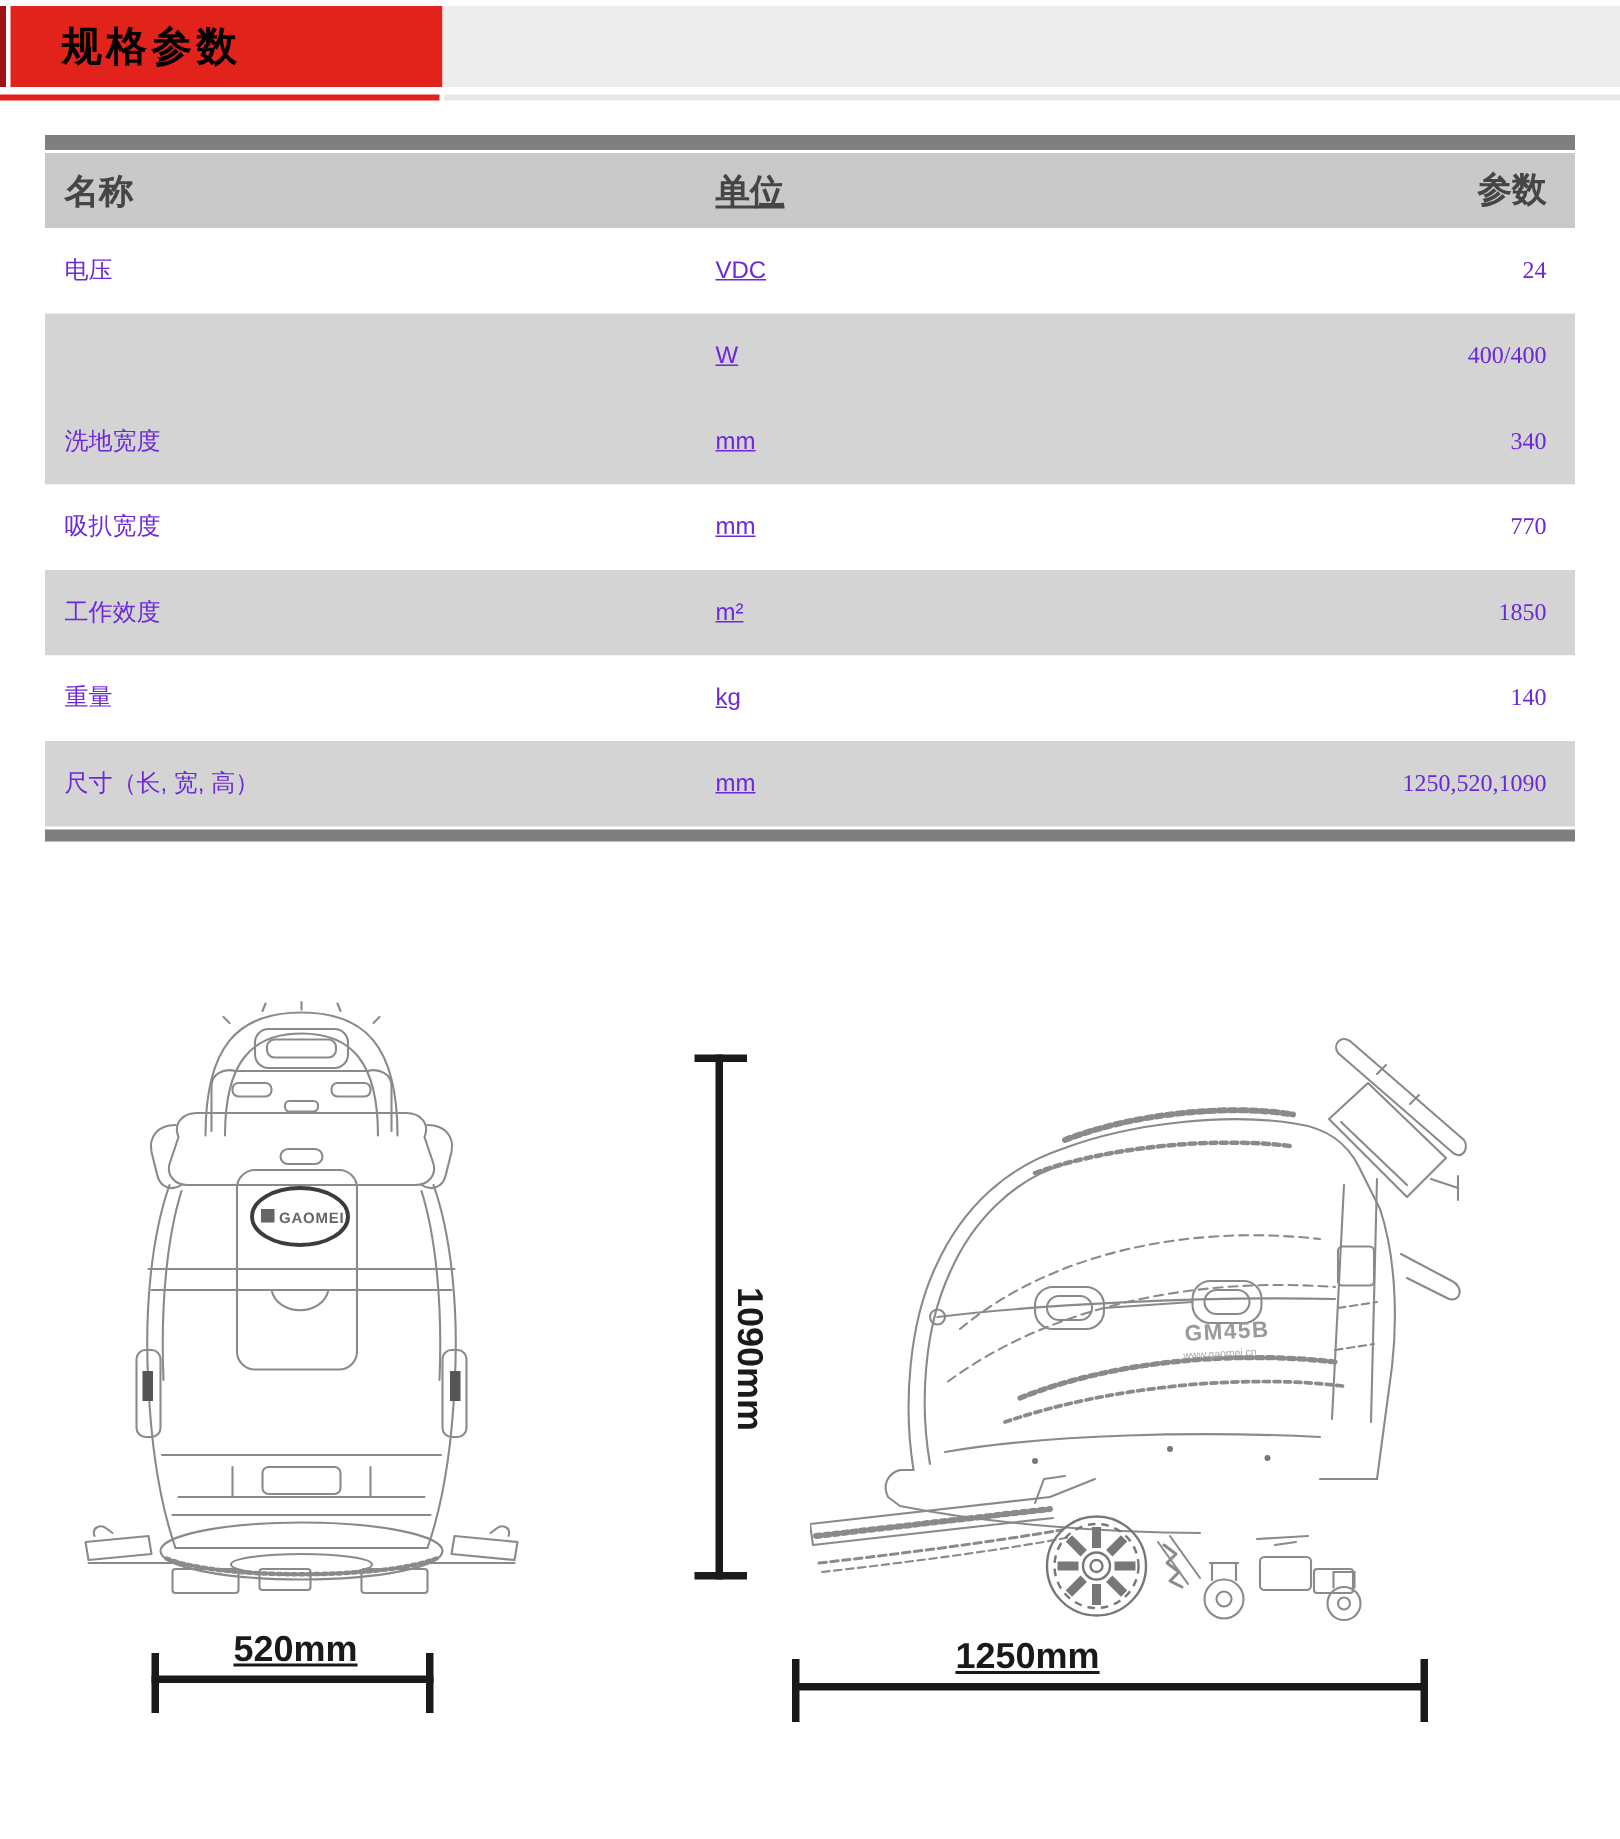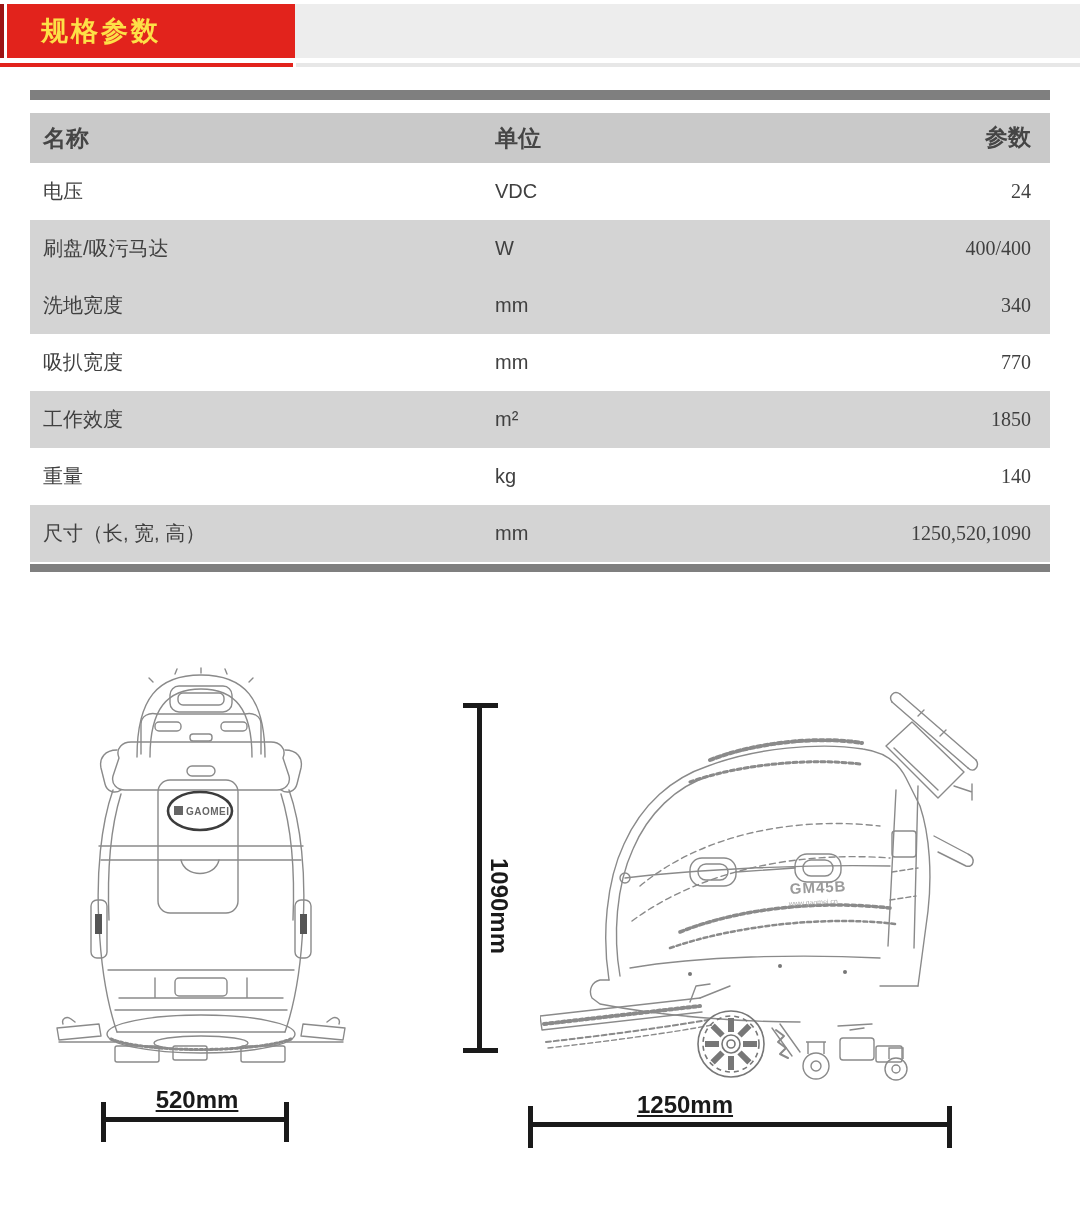--- a/index.html
+++ b/index.html
@@ -2,36 +2,36 @@
 <html><head>
 <meta charset="utf-8">
 <style>
   html,body{margin:0;padding:0;background:#fff;}
   .page{position:relative;width:1080px;height:1226px;background:#ffffff;
         font-family:"Liberation Sans","DejaVu Sans",sans-serif;overflow:hidden;}
 
   
   .banner-strip{position:absolute;left:0;top:4px;width:4px;height:54px;background:#9c1414;}
   .banner{position:absolute;left:7px;top:4px;width:288px;height:54px;background:#e2231c;
-          color:#fde047;font-size:27px;font-weight:bold;letter-spacing:3px;line-height:54px;
+          color:#000000;font-size:27px;font-weight:bold;letter-spacing:3px;line-height:54px;
           padding-left:34px;box-sizing:border-box;}
   .banner-gray{position:absolute;left:295px;top:4px;width:785px;height:54px;background:#ededed;}
   .underline-red{position:absolute;left:0;top:63px;width:293px;height:4px;background:#e2231c;}
   .underline-gray{position:absolute;left:296px;top:63px;width:784px;height:4px;background:#e7e7e7;}
 
   
   .spec-table{position:absolute;left:30px;top:90px;width:1020px;}
   .tbar{height:10px;background:#7f7f7f;}
   .tbar.bottom{height:8px;margin-top:2px;}
-  .thead{height:50px;margin-top:13px;background:#c9c9c9;position:relative;
+  .thead{height:50px;margin-top:2px;background:#c9c9c9;position:relative;
          font-size:23px;font-weight:bold;color:#454545;line-height:50px;}
-  .trow{height:57px;position:relative;font-size:20px;color:#404040;line-height:57px;background:#fff;}
+  .trow{height:57px;position:relative;font-size:16px;color:#6d28d9;line-height:57px;background:#fff;}
   .trow.stripe{background:#d4d4d4;}
   .c-name{position:absolute;left:13px;white-space:nowrap;}
-  .c-unit{position:absolute;left:465px;white-space:nowrap;}
+  .c-unit{position:absolute;left:447px;white-space:nowrap;text-decoration:underline;}
   .c-value{position:absolute;right:19px;white-space:nowrap;font-family:Liberation Serif, serif;}
 
   
   .drawing{position:absolute;}
   svg text{font-family:"Liberation Sans","DejaVu Sans",sans-serif;}
 
   
   .dim{position:absolute;background:#1a1a1a;}
   .dim-label{position:absolute;color:#1a1a1a;font-size:24px;font-weight:bold;white-space:nowrap;}
   .dim-label.h{transform:translate(-50%,-100%);text-decoration:underline;}
@@ -57,21 +57,20 @@
       <span class="c-unit">单位</span>
       <span class="c-value">参数</span>
     </div>
 
     <div class="trow">
       <span class="c-name">电压</span>
       <span class="c-unit">VDC</span>
       <span class="c-value">24</span>
     </div>
     <div class="trow stripe">
-      <span class="c-name">刷盘/吸污马达</span>
       <span class="c-unit">W</span>
       <span class="c-value">400/400</span>
     </div>
     <div class="trow stripe">
       <span class="c-name">洗地宽度</span>
       <span class="c-unit">mm</span>
       <span class="c-value">340</span>
     </div>
     <div class="trow">
       <span class="c-name">吸扒宽度</span>

